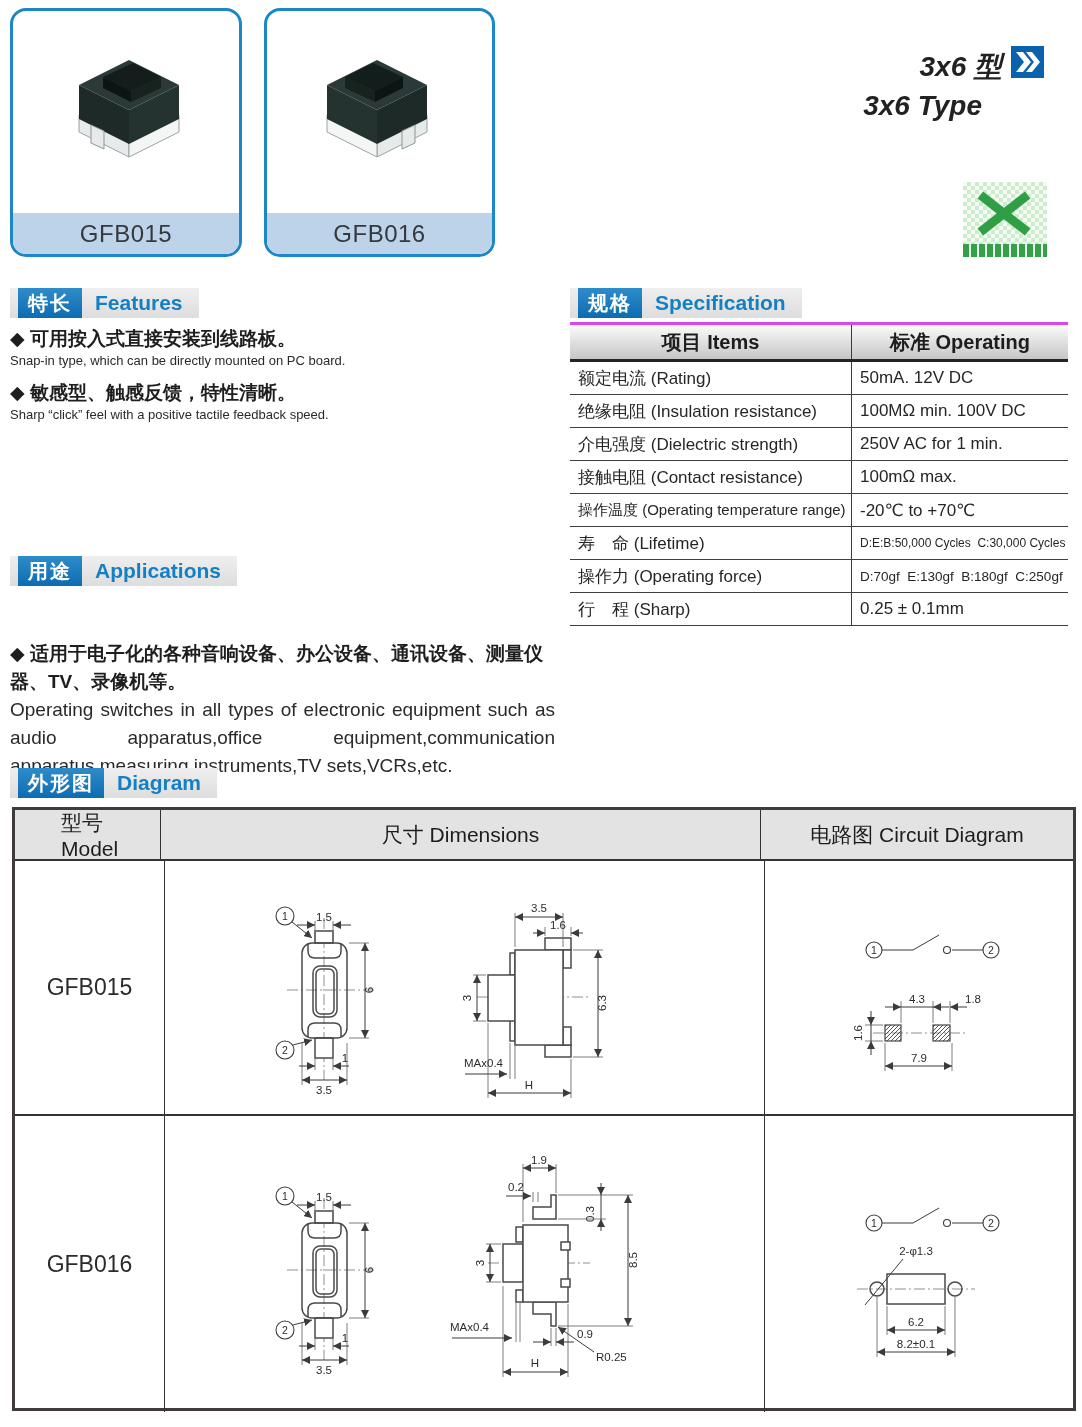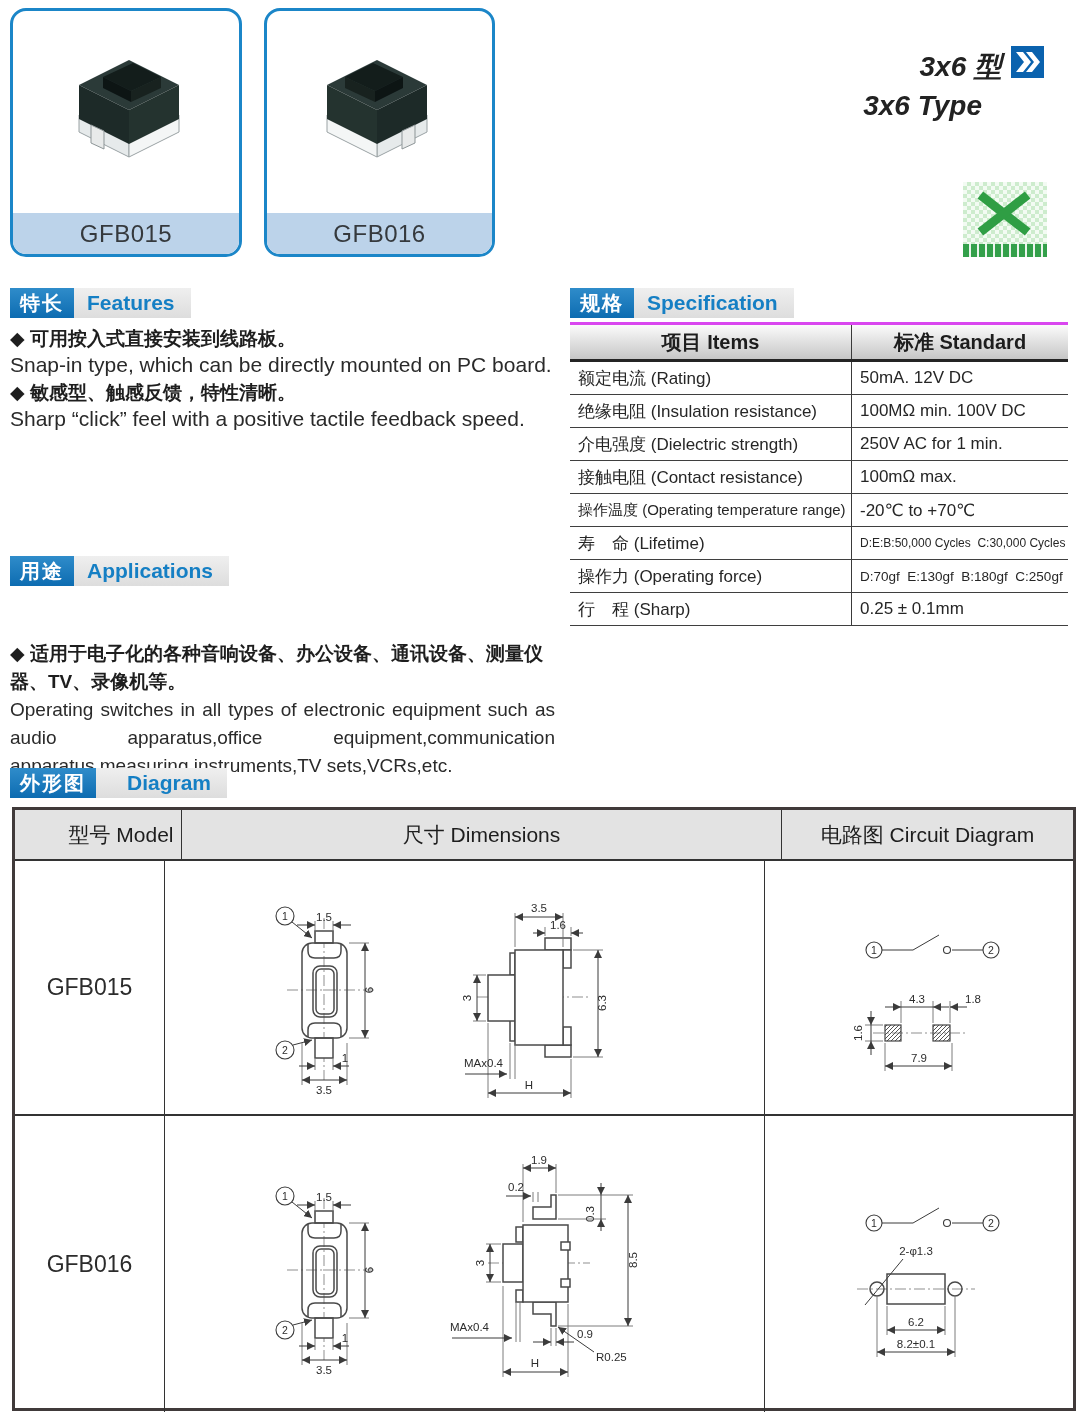--- a/index.html
+++ b/index.html
@@ -25,28 +25,28 @@
   .logo{position:absolute;left:963px;top:182px;width:84px;height:75px;
         background:repeating-conic-gradient(#cdeccd 0% 25%, #f3fbf3 25% 50%) 0 0/8px 8px;overflow:hidden;}
   .logo .xbar{position:absolute;left:11px;top:27px;width:60px;height:9px;background:#2f9e44;}
   .logo .x1{transform:rotate(38deg);}
   .logo .x2{transform:rotate(-38deg);}
   .logo .band{position:absolute;left:0;right:0;bottom:0;height:13px;background:#33a04a;
         background-image:repeating-linear-gradient(90deg, transparent 0 6px, rgba(255,255,255,.9) 6px 8px);}
 
   
   .sec{position:absolute;height:30px;display:inline-flex;align-items:stretch;
-       background:linear-gradient(180deg,#efefef,#ddd);padding-right:16px;}
+       background:linear-gradient(180deg,#efefef,#ddd);padding-right:16px;padding-left:8px;}
   .sec .chip{background:linear-gradient(180deg,#2f8cca,#0d6cb1);color:#fff;font-weight:bold;
        font-size:20px;display:flex;align-items:center;padding:0 10px;letter-spacing:2px;white-space:nowrap;}
   .sec .lbl{color:#157fc4;font-weight:bold;font-size:21px;display:flex;align-items:center;
        padding-left:13px;white-space:nowrap;}
 
   .cn-line{position:absolute;font-size:19px;font-weight:bold;color:#1e1e1e;white-space:nowrap;}
-  .en-line{position:absolute;font-size:21px;color:#2a2a2a;white-space:nowrap;}
+  .en-line{position:absolute;font-size:13px;color:#2a2a2a;white-space:nowrap;}
   .para{position:absolute;font-size:19px;color:#2a2a2a;line-height:28px;margin-top:48px;}
   .para.cn{font-weight:bold;color:#1e1e1e;}
   .para.jst{text-align:justify;}
 
   
   .spec{position:absolute;left:570px;top:322px;width:498px;border-top:3px solid #d946ef;}
   .spec-header{height:34px;display:flex;background:linear-gradient(180deg,#fbfbfb,#c6c6c6);
        border-bottom:3px solid #242424;font-size:20px;font-weight:bold;color:#1d1d1d;}
   .spec-header > div{display:flex;align-items:center;justify-content:center;}
   .sc1{width:282px;box-sizing:border-box;border-right:1.5px solid #3a3a3a;}
@@ -55,21 +55,21 @@
   .spec-row .sc1{display:flex;align-items:center;padding-left:8px;justify-content:flex-start;}
   .spec-row .sc2{display:flex;align-items:center;padding-left:8px;}
   .fit{white-space:pre;overflow:hidden;}
 
   
   .diag{position:absolute;left:12px;top:807px;width:1064px;height:604px;border:3px solid #403a3a;
         box-sizing:border-box;background:#fff;}
   .diag-header{height:49px;display:flex;background:#e3e3e3;border-bottom:2px solid #333;
         font-size:21px;color:#1d1d1d;}
   .diag-header > div{display:flex;align-items:center;justify-content:center;box-sizing:border-box;}
-  .dc1{width:167px;border-right:1.5px solid #333;box-sizing:border-box;padding-left:46px;}
+  .dc1{width:146px;border-right:1.5px solid #333;box-sizing:border-box;padding-left:46px;}
   .dc2{width:600px;border-right:1.5px solid #333;box-sizing:border-box;}
   .dc3{flex:1;}
   .diag-row{display:flex;align-items:stretch;}
   .diag-row.r1{height:253px;border-bottom:2px solid #333;}
   .diag-row.r2{flex:1;height:296px;}
   .model-cell{width:150px;border-right:1.5px solid #333;display:flex;align-items:center;
         justify-content:center;font-size:23px;color:#2b2b2b;box-sizing:border-box;}
   .dims-cell{width:600px;border-right:1.5px solid #333;box-sizing:border-box;}
   .circ-cell{flex:1;}
 
@@ -153,21 +153,21 @@
 <div class="para jst" style="left:10px;top:648px;width:545px;">Operating switches in all types of electronic equipment such as audio apparatus,office equipment,communication apparatus,measuring instruments,TV sets,VCRs,etc.</div>
 
 <div class="sec" style="left:570px;top:288px;">
   <div class="chip">规格</div>
   <div class="lbl">Specification</div>
 </div>
 
 <div class="spec">
   <div class="spec-header">
     <div class="sc1">项目 Items</div>
-    <div class="sc2">标准 Standard</div>
+    <div class="sc2">标准 Operating</div>
   </div>
   <div class="spec-row">
     <div class="sc1 fit">额定电流 (Rating)</div>
     <div class="sc2 fit">50mA. 12V DC</div>
   </div>
   <div class="spec-row">
     <div class="sc1 fit">绝缘电阻 (Insulation resistance)</div>
     <div class="sc2 fit">100MΩ min. 100V DC</div>
   </div>
   <div class="spec-row">
@@ -189,21 +189,21 @@
   <div class="spec-row">
     <div class="sc1 fit">操作力 (Operating force)</div>
     <div class="sc2 fit" style="font-size: 13.5px;">D:70gf  E:130gf  B:180gf  C:250gf</div>
   </div>
   <div class="spec-row">
     <div class="sc1 fit">行　程 (Sharp)</div>
     <div class="sc2 fit">0.25 ± 0.1mm</div>
   </div>
 </div>
 
-<div class="sec" style="left:10px;top:768px;gap:18px;">
+<div class="sec" style="left:10px;top:768px;">
   <div class="chip">外形图</div>
   <div class="lbl">Diagram</div>
 </div>
 
 <div class="diag">
   <div class="diag-header">
     <div class="dc1">型号 Model</div>
     <div class="dc2">尺寸 Dimensions</div>
     <div class="dc3">电路图 Circuit Diagram</div>
   </div>

